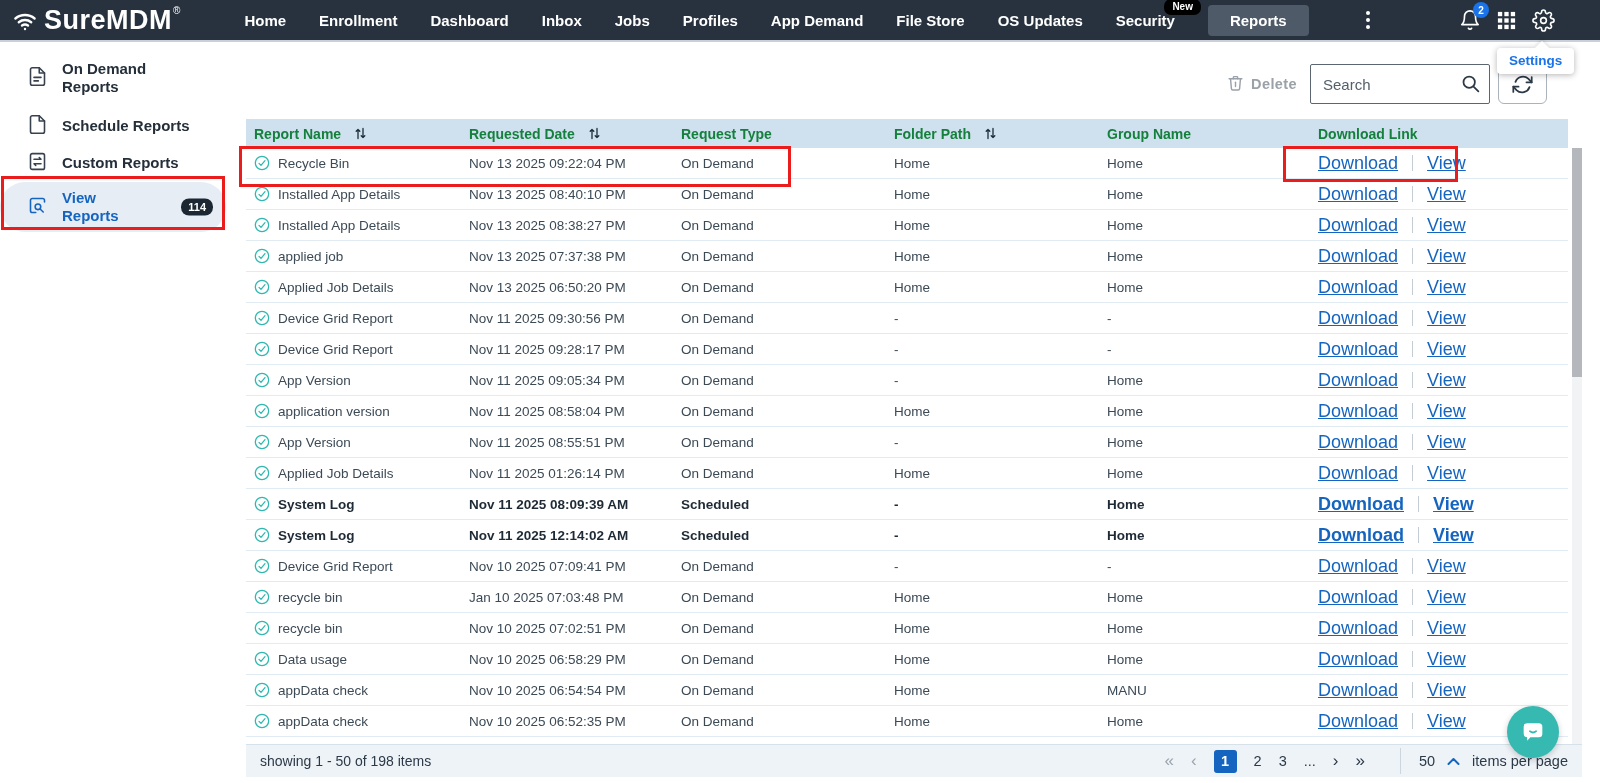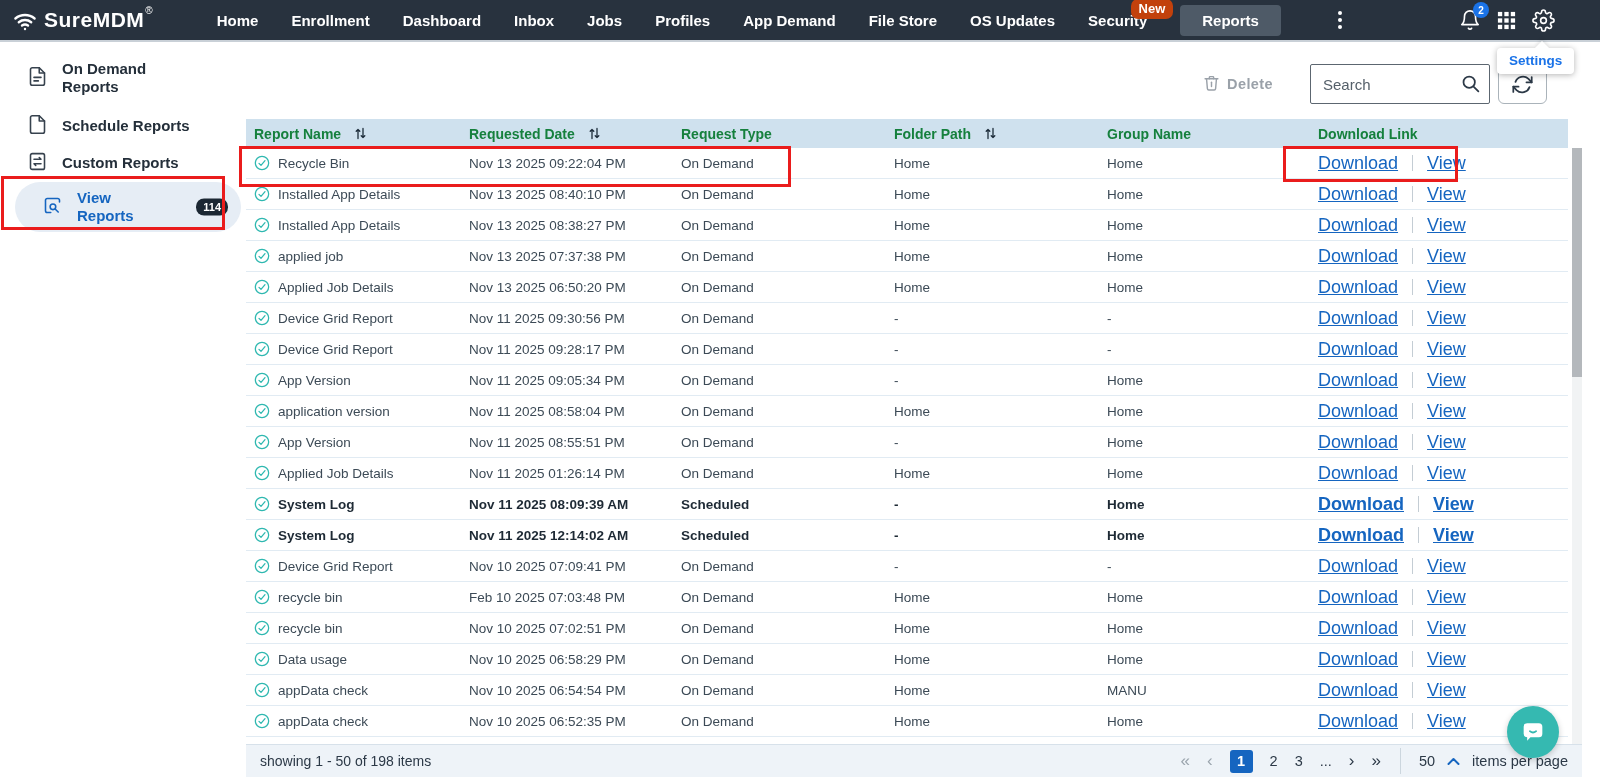--- a/index.html
+++ b/index.html
@@ -4,28 +4,28 @@
 <style>
   * { box-sizing: border-box; margin: 0; padding: 0; }
   html,body { width:1600px; height:783px; overflow:hidden; }
   body { position:relative; background:#fff; font-family:"Liberation Sans", sans-serif; }
 
   
   .topnav { position:absolute; left:0; top:0; width:1600px; height:42px;
     background:#28323e; display:flex; align-items:center;
     border-bottom:2px solid #c9d0d7; z-index:30; }
   .brand { display:flex; align-items:flex-start; margin-left:12px; color:#fff; }
-  .brand-text { font-size:21px; font-weight:800; letter-spacing:.5px; line-height:40px; }
+  .brand-text { font-size:27px; font-weight:800; letter-spacing:.5px; line-height:40px; }
   .brand-reg { font-size:10px; margin-top:5px; margin-left:1px; }
   .brand svg { margin-top:9px; margin-right:6px; }
   .nav-items { display:flex; align-items:center; gap:33px; margin-left:64px; }
   .nav-item { color:#fff; font-size:15px; font-weight:600; cursor:pointer; position:relative; white-space:nowrap; }
   .nav-item.active { background:#4e5a67; border-radius:4px; padding:7px 22px; }
-  .nav-badge { position:absolute; top:-13px; right:-26px; background:#c2410c; color:#fff;
-    font-size:13px; font-weight:700; padding:2px 8px 3px; border-radius:7px; }
+  .nav-badge { position:absolute; top:-13px; right:-26px; background:#000000; color:#fff;
+    font-size:10px; font-weight:700; padding:2px 8px 3px; border-radius:7px; }
   .kebab { margin-left:20px; cursor:pointer; display:flex; flex-direction:column; gap:3px; padding:4px; }
   .kebab i { width:4px; height:4px; border-radius:50%; background:#fff; }
   .nav-right { margin-left:auto; display:flex; align-items:center; gap:15px; padding-right:45px; }
   .nav-icon { position:relative; cursor:pointer; display:flex; }
   .bell-badge { position:absolute; top:-7px; right:-8px; min-width:16px; height:16px; border-radius:50%;
     background:#1a73e8; color:#fff; font-size:10px; font-weight:700; display:flex; align-items:center; justify-content:center; }
 
   
   .tooltip { position:absolute; left:1497px; top:48px; background:#fff; border-radius:4px;
     padding:5px 12px 6px; box-shadow:0 1px 6px rgba(0,0,0,.3); z-index:40;
@@ -34,32 +34,32 @@
     background:#fff; transform:rotate(45deg); box-shadow:-2px -2px 3px rgba(0,0,0,.08); }
 
   
   .sidebar { position:absolute; left:0; top:44px; width:246px; height:739px; background:#fff; z-index:5; }
   .side-item { position:absolute; left:0; display:flex; align-items:center; gap:14px; cursor:pointer;
     padding-left:27px; color:#242f3a; font-size:15px; font-weight:700; width:226px; }
   .side-item .side-label { line-height:18px; }
   .si-0 { top:16px; } .si-0 .side-label { width:105px; }
   .si-1 { top:70px; }
   .si-2 { top:107px; }
-  .si-3 { top:138px; height:50px; background:#e6edf5; border-radius:26px; color:#1565c0;margin-left:15px; }
+  .si-3 { top:138px; height:50px; background:#e6edf5; border-radius:26px; color:#1565c0; }
   .si-3 .side-label { width:80px; }
   .side-badge { position:absolute; right:13px; top:50%; transform:translateY(-50%);
     background:#1b2733; color:#fff; font-size:11px; font-weight:700; padding:2px 7px 3px; border-radius:8px; }
 
   
   .toolbar { position:absolute; top:64px; right:53px; display:flex; align-items:center; z-index:6; }
   .delete-btn { display:flex; align-items:center; gap:7px; color:#9aa1a9; font-size:14.5px;
     letter-spacing:.4px; margin-right:13px; cursor:pointer;font-weight:bold; }
   .search-wrap { position:relative; }
   .search-input { width:180px; height:40px; border:1px solid #5c6670; border-radius:2px;
-    padding:0 36px 0 12px; font-size:15px; color:#2c3947; font-family:"Liberation Sans",sans-serif; outline:none;margin-left:24px; }
+    padding:0 36px 0 12px; font-size:15px; color:#2c3947; font-family:"Liberation Sans",sans-serif; outline:none; }
   .search-input::placeholder { color:#55606a; }
   .search-icon { position:absolute; right:9px; top:9px; cursor:pointer; }
   .refresh-btn { width:49px; height:40px; border:1px solid #aab3ba; border-radius:6px; background:#fff;
     margin-left:8px; display:flex; align-items:center; justify-content:center; cursor:pointer; }
 
   
   .table { position:absolute; left:246px; top:119px; width:1322px; z-index:4; }
   .thead { display:flex; height:29px; background:#cfe1ee; align-items:center; }
   .hcell { font-size:14px; font-weight:700; color:#15803d; padding-left:8px; display:flex; align-items:center; gap:14px; white-space:nowrap; }
   .sort-ic { display:flex; cursor:pointer; }
@@ -77,21 +77,21 @@
     border-top:1px solid #d7e1ea; display:flex; align-items:center; justify-content:space-between;
     padding:16px 14px; z-index:4; }
   .showing { font-size:14px; color:#2c3947; }
   .pager { display:flex; align-items:center; gap:17px; font-size:14.5px; color:#2c3947; }
   .pg { cursor:pointer; }
   .pg.muted { color:#9aa4ad; }
   .pg.chev { font-size:17px; line-height:14px; }
   .pg.active { background:#1565c0; color:#fff; width:23px; height:23px; border-radius:3px;
     display:flex; align-items:center; justify-content:center; font-weight:700; }
   .pagesize-group { display:flex; align-items:center; gap:12px; border-left:1px solid #ccd6de;
-    padding-left:18px; margin-left:2px; height:26px; }
+    padding-left:18px; margin-left:18px; height:26px; }
 
   
   .vscroll { position:absolute; left:1572px; top:148px; width:10px; height:624px; background:#f1f3f4; z-index:3; }
   .vscroll-thumb { position:absolute; left:0; top:0; width:10px; height:229px; background:#b4b8bc; cursor:pointer; }
 
   .chat-fab { position:absolute; left:1507px; top:706px; width:52px; height:52px; border-radius:50%;
     background:#35b9b1; display:flex; align-items:center; justify-content:center; cursor:pointer; z-index:50;
     box-shadow:0 2px 6px rgba(0,0,0,.2); }
 
   .anno { position:absolute; border:3px solid #ea1c1c; z-index:20; pointer-events:none; }
@@ -579,21 +579,21 @@
   <div class="trow">
     <div class="cell c-name">
       <span class="check">
         <svg width="16" height="16" viewBox="0 0 24 24" fill="none" stroke="#2eb8b0" stroke-width="1.9" stroke-linecap="round" stroke-linejoin="round">
           <circle cx="12" cy="12" r="10"></circle>
               <path d="M7.5 12.5l3 3 6-7"></path>
         </svg>
       </span>
       <span class="cval">recycle bin</span>
     </div>
-    <div class="cell c-date">Feb 10 2025 07:03:48 PM</div>
+    <div class="cell c-date">Jan 10 2025 07:03:48 PM</div>
     <div class="cell c-type">On Demand</div>
     <div class="cell c-folder">Home</div>
     <div class="cell c-group">Home</div>
     <div class="cell c-link">
       <a class="dl">Download</a>
       <span class="linksep"></span>
       <a class="dl">View</a>
     </div>
   </div>
 

